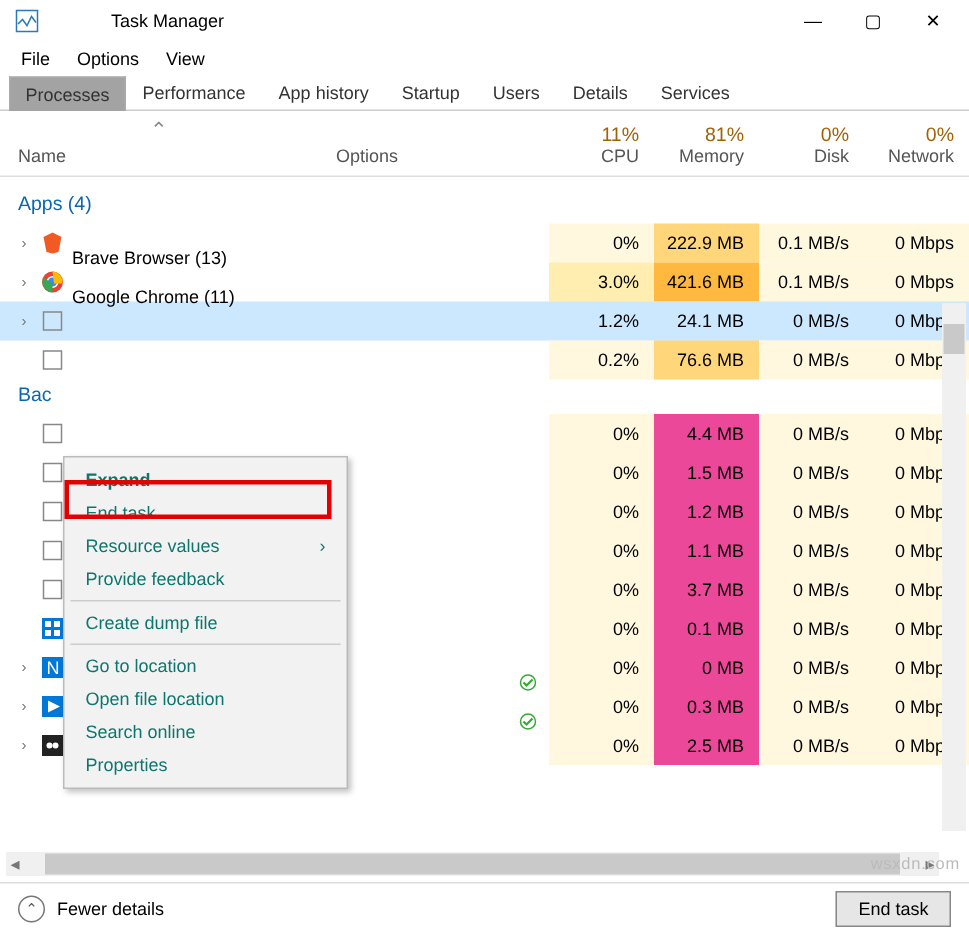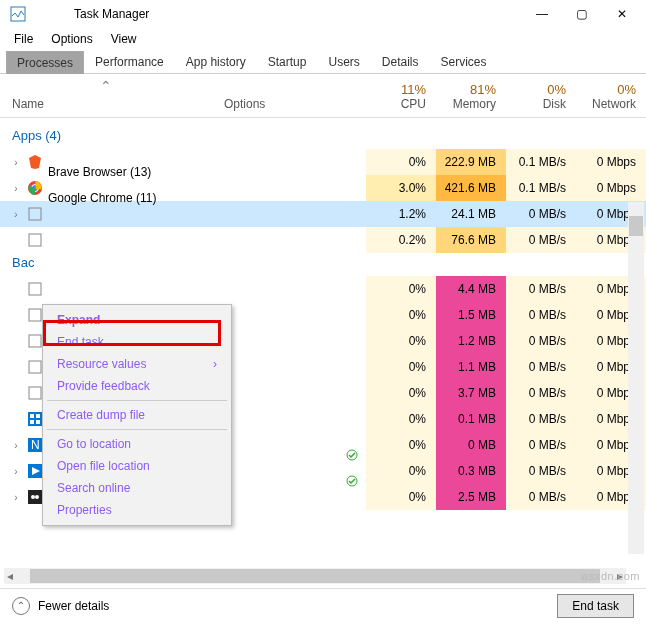--- a/index.html
+++ b/index.html
@@ -30,21 +30,21 @@
   .cpu-light { background: #fff8df; }
   .cpu-med { background: #ffeeb0; }
   .mem-light { background: #ec4899; }
   .mem-med { background: #ffd67a; }
   .mem-hot { background: #ffb941; }
   .disk-light { background: #fff8df; }
   .net-light { background: #fff8df; }
   .row.sel { background: #cce8ff; }
   .row.sel .cell { background: #cce8ff !important; }
   .ctx-menu { position: absolute; left: 42px; top: 230px; width: 190px; background: #f2f2f2; border: 1px solid #bbb; box-shadow: 2px 2px 4px rgba(0,0,0,0.25); padding: 4px 0; }
-  .ctx-item { padding: 4px 14px; font-size: 12px; color: #8b5cf6; display: flex; justify-content: space-between; align-items: center; }
+  .ctx-item { padding: 4px 14px; font-size: 12px; color: #0f766e; display: flex; justify-content: space-between; align-items: center; }
   .ctx-sep { height: 1px; background: #ccc; margin: 3px 4px; }
   .ctx-highlight { position: absolute; border: 3px solid #e30000; left: 43px; top: 246px; width: 178px; height: 26px; pointer-events: none; }
   .footer { position: absolute; left: 0; right: 0; bottom: 6px; height: 34px; border-top: 1px solid #ddd; display: flex; align-items: center; padding: 0 12px; background: #fff; }
   .fewer { display: flex; align-items: center; gap: 8px; flex: 1; }
   .circ { width: 18px; height: 18px; border: 1px solid #777; border-radius: 50%; display: flex; align-items: center; justify-content: center; font-size: 10px; color: #555; }
   .end-btn { border: 1px solid #888; background: #e6e6e6; padding: 4px 14px; }
   .hscroll { position: absolute; left: 4px; right: 20px; bottom: 44px; height: 16px; background: #f0f0f0; display: flex; align-items: center; }
   .hscroll .thumb { height: 14px; background: #c9c9c9; margin: 0 14px; flex: 1; }
   .vscroll { position: absolute; right: 2px; top: 128px; width: 16px; height: 380px; background: #f0f0f0; }
   .vscroll .thumb { width: 14px; height: 20px; background: #c9c9c9; margin: 14px 1px 0; }

